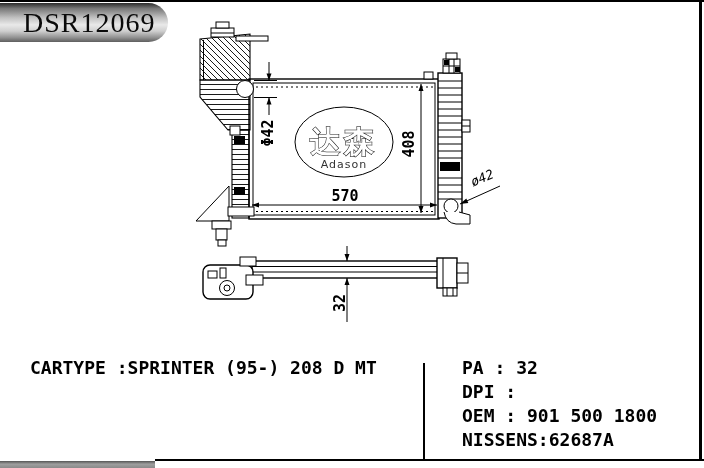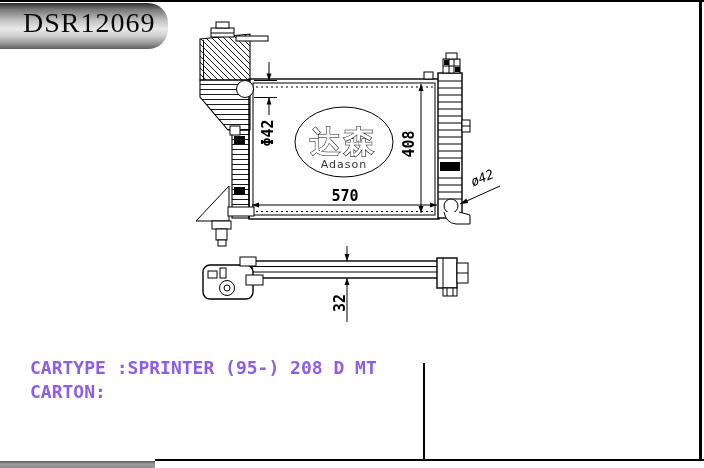--- a/index.html
+++ b/index.html
@@ -12,21 +12,21 @@
   .border-right  { position:absolute; left:699px; top:0; width:3px; height:461px; background:#000; }
   .border-bottom { position:absolute; left:155px; top:459px; width:549px; height:2px; background:#000; }
   .footer-bar {
     position:absolute; left:0; top:461px; width:155px; height:7px;
     background:linear-gradient(180deg,#555 0%,#9e9e9e 45%,#8a8a8a 100%);
   }
   .col-divider { position:absolute; left:423px; top:363px; width:2px; height:98px; background:#000; }
 
   
   .header-bar {
-    position:absolute; left:0; top:3px; width:168px; height:46px;
+    position:absolute; left:0; top:3px; width:168px; height:39px;
     border-radius:0 20px 20px 0;
     background:linear-gradient(180deg,#2a2a2a 0%,#777 14%,#c2c2c2 38%,#e9e9e9 56%,#cfcfcf 72%,#949494 88%,#5e5e5e 100%);
   }
   .header-bar span {
     display:block; padding-left:23px; line-height:39px;
     font-family:"Liberation Serif","DejaVu Serif",serif;
     font-size:28px; color:#0a0a0a; letter-spacing:1px; white-space:pre;
   }
 
   
@@ -37,21 +37,21 @@
   .fil  { fill:#000; stroke:none; }
   .dim-text { font-family:"DejaVu Sans Mono",monospace; font-weight:bold; font-size:15px; fill:#000; }
   .dim-text-sm { font-family:"DejaVu Sans Mono",monospace; font-style:italic; font-size:13px; fill:#000; }
   .logo-cjk {
     font-family:"DejaVu Sans",sans-serif; font-weight:bold; font-size:30px;
     letter-spacing:4px; fill:#fff; stroke:#000; stroke-width:1; paint-order:stroke;
   }
   .logo-latin { font-family:"DejaVu Sans",sans-serif; font-size:11px; fill:#333; letter-spacing:1px; }
 
   
-  .specs { position:absolute; font-size:18px; font-weight:bold; color:#8b5cf6; }
+  .specs { position:absolute; font-size:18px; font-weight:bold; color:#000000; }
   .specs .row { height:24px; line-height:24px; white-space:pre; }
   .specs-left  { left:30px;  top:356px; }
   .specs-right { left:462px; top:356px; }
 </style>
 </head>
 <body>
 
 <div class="page">
 
   <div class="border-top"></div>
@@ -210,17 +210,22 @@
         <line class="ln" x1="347" y1="278" x2="347" y2="322"></line>
         <polygon class="fil" points="347,261 344.5,254 349.5,254"></polygon>
         <polygon class="fil" points="347,278 344.5,285 349.5,285"></polygon>
         <text class="dim-text" x="340" y="303" transform="rotate(-90 340 303)" text-anchor="middle" dominant-baseline="central">32</text>
       </g>
     </g>
   </svg>
 
   <div class="specs specs-left">
     <div class="row"><span>CARTYPE :</span><span>SPRINTER (95-) 208 D MT</span></div>
-    <div class="row"><span>CARTON:</span><span></span></div>
   </div>
 
+  <div class="specs specs-right">
+    <div class="row"><span>PA : </span><span>32</span></div>
+    <div class="row"><span>DPI :</span><span></span></div>
+    <div class="row"><span>OEM : </span><span>901 500 1800</span></div>
+    <div class="row"><span>NISSENS:</span><span>62687A</span></div>
+  </div>
 
 </div>
 
 </body></html>

